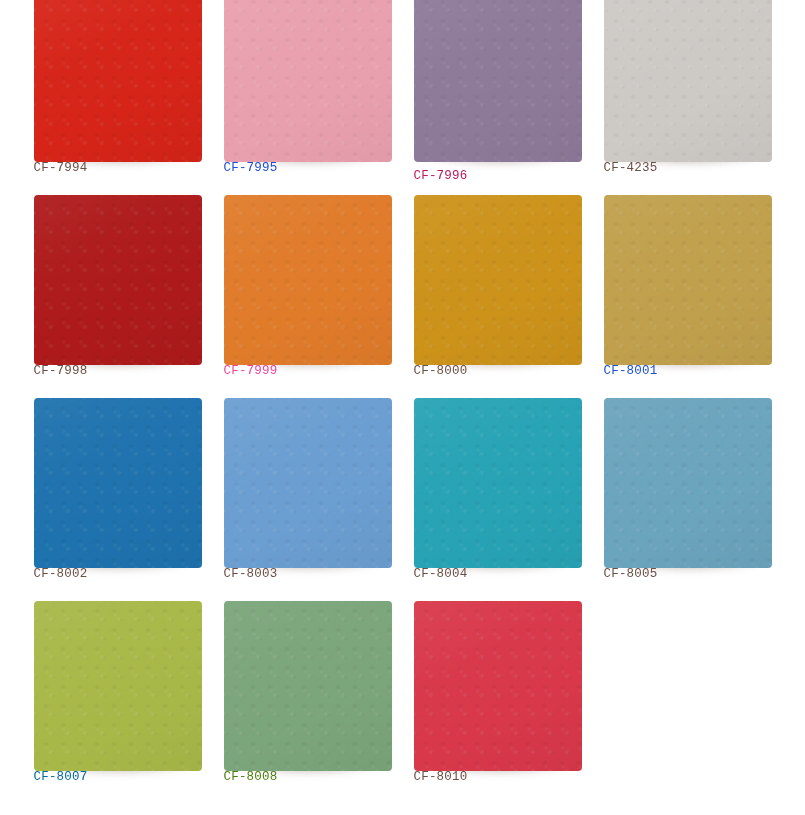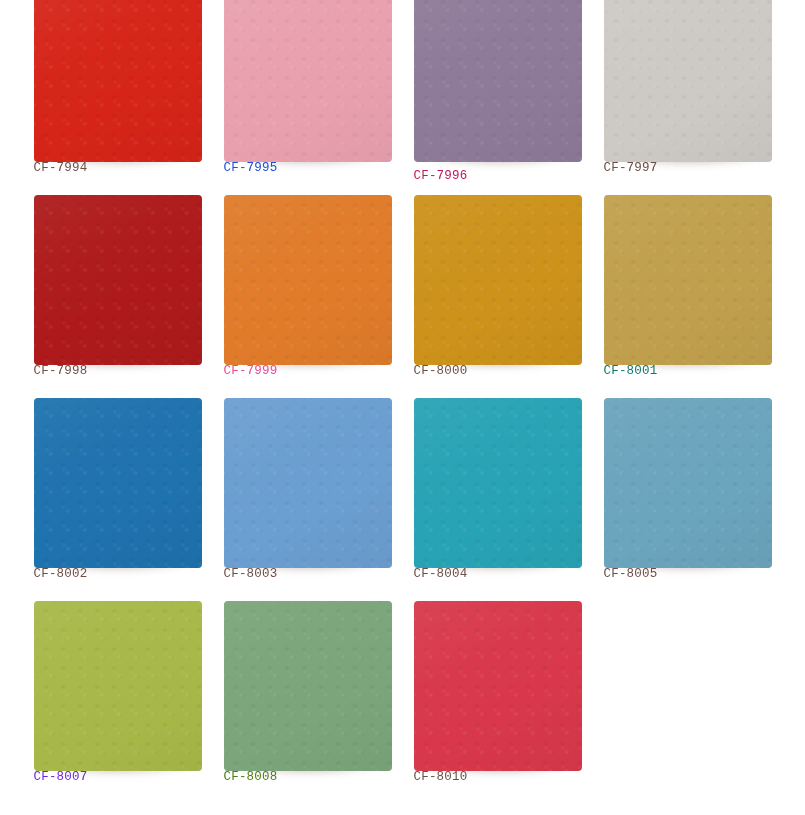--- a/index.html
+++ b/index.html
@@ -127,41 +127,41 @@
         <div class="swatch-label" style="color: #1d4ed8;">CF-7995</div>
       </div>
       <div class="swatch-cell">
         <div class="swatch-shadow"></div>
         <div class="swatch-tile" style="background-color: rgb(141, 122, 153);"></div>
         <div class="swatch-label" style="color: #be185d; margin-top: 8px;">CF-7996</div>
       </div>
       <div class="swatch-cell">
         <div class="swatch-shadow"></div>
         <div class="swatch-tile" style="background-color: rgb(205, 201, 197);"></div>
-        <div class="swatch-label" style="color: rgb(107, 79, 69);">CF-7997</div>
+        <div class="swatch-label" style="color: rgb(107, 79, 69);">CF-4235</div>
       </div>
       <div class="swatch-cell">
         <div class="swatch-shadow"></div>
         <div class="swatch-tile" style="background-color: rgb(174, 26, 27);"></div>
         <div class="swatch-label" style="color: rgb(107, 79, 69);">CF-7998</div>
       </div>
       <div class="swatch-cell">
         <div class="swatch-shadow"></div>
         <div class="swatch-tile" style="background-color: rgb(224, 123, 42);"></div>
         <div class="swatch-label" style="color: #ec4899;">CF-7999</div>
       </div>
       <div class="swatch-cell">
         <div class="swatch-shadow"></div>
         <div class="swatch-tile" style="background-color: rgb(204, 146, 26);"></div>
         <div class="swatch-label" style="color: rgb(107, 79, 69);">CF-8000</div>
       </div>
       <div class="swatch-cell">
         <div class="swatch-shadow"></div>
         <div class="swatch-tile" style="background-color: rgb(192, 160, 76);"></div>
-        <div class="swatch-label" style="color: #0f766e;">CF-8001</div>
+        <div class="swatch-label" style="color: #1d4ed8;">CF-8001</div>
       </div>
       <div class="swatch-cell">
         <div class="swatch-shadow"></div>
         <div class="swatch-tile" style="background-color: rgb(30, 114, 174);"></div>
         <div class="swatch-label" style="color: rgb(107, 79, 69);">CF-8002</div>
       </div>
       <div class="swatch-cell">
         <div class="swatch-shadow"></div>
         <div class="swatch-tile" style="background-color: rgb(107, 158, 209);"></div>
         <div class="swatch-label" style="color: rgb(107, 79, 69);">CF-8003</div>
@@ -172,21 +172,21 @@
         <div class="swatch-label" style="color: rgb(107, 79, 69);">CF-8004</div>
       </div>
       <div class="swatch-cell">
         <div class="swatch-shadow"></div>
         <div class="swatch-tile" style="background-color: rgb(107, 164, 189);"></div>
         <div class="swatch-label" style="color: rgb(107, 79, 69);">CF-8005</div>
       </div>
       <div class="swatch-cell">
         <div class="swatch-shadow"></div>
         <div class="swatch-tile" style="background-color: rgb(168, 184, 72);"></div>
-        <div class="swatch-label" style="color: #6d28d9;">CF-8007</div>
+        <div class="swatch-label" style="color: #0369a1;">CF-8007</div>
       </div>
       <div class="swatch-cell">
         <div class="swatch-shadow"></div>
         <div class="swatch-tile" style="background-color: rgb(123, 165, 122);"></div>
         <div class="swatch-label" style="color: #4d7c0f;">CF-8008</div>
       </div>
       <div class="swatch-cell">
         <div class="swatch-shadow"></div>
         <div class="swatch-tile" style="background-color: rgb(216, 56, 74);"></div>
         <div class="swatch-label" style="color: rgb(107, 79, 69);">CF-8010</div>

